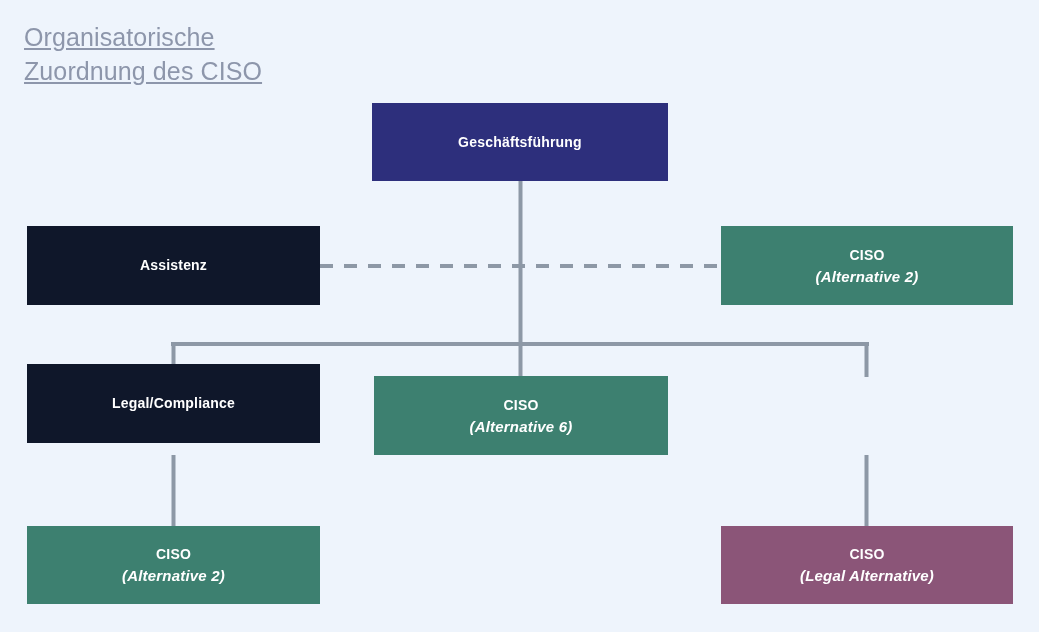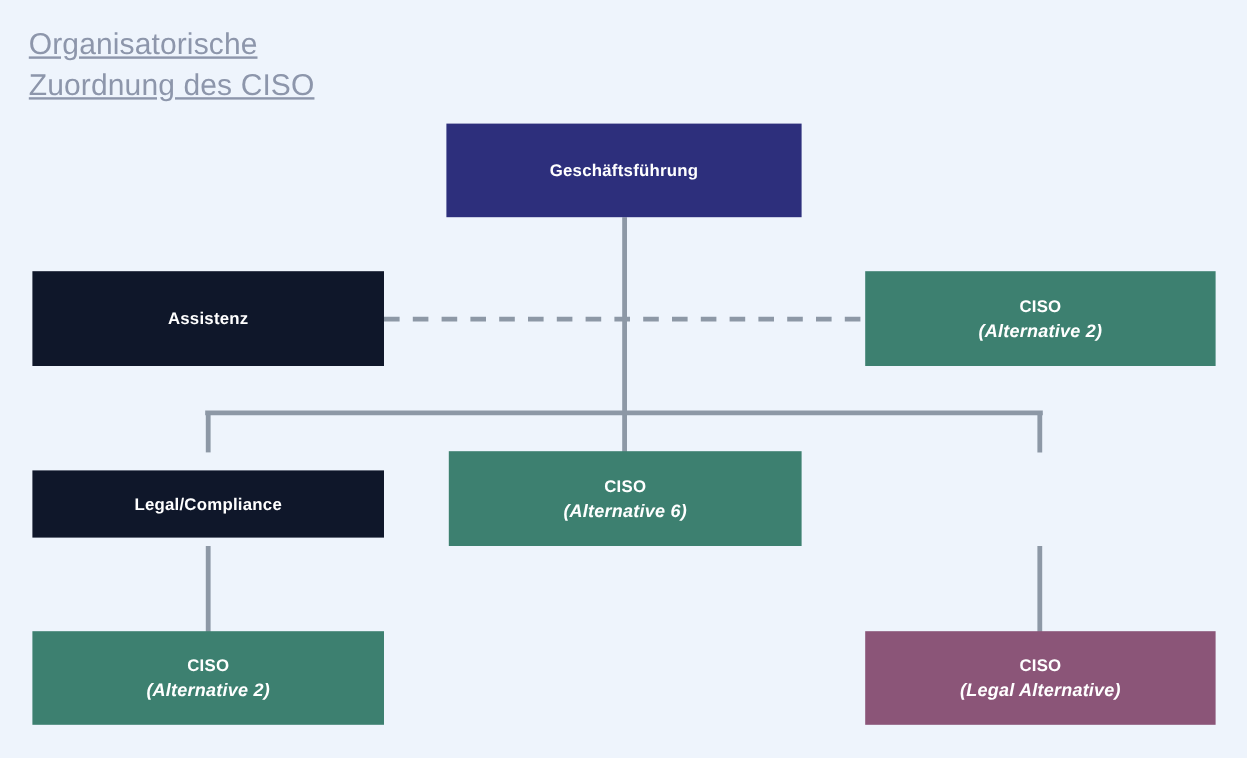--- a/index.html
+++ b/index.html
@@ -110,21 +110,21 @@
   <div class="node fill-blue" style="left:27px; top:226px; width:293px; height:79px;">
     <div class="line1">Assistenz</div>
 
   </div>
 
   <div class="node fill-green" style="left:721px; top:226px; width:292px; height:79px;">
     <div class="line1">CISO</div>
     <div class="line2">(Alternative 2)</div>
   </div>
 
-  <div class="node fill-blue" style="left:27px; top:392px; width:293px; height:56px;">
+  <div class="node fill-blue" style="left:27px; top:364px; width:293px; height:79px;">
     <div class="line1">Legal/Compliance</div>
 
   </div>
 
   <div class="node fill-green" style="left:374px; top:376px; width:294px; height:79px;">
     <div class="line1">CISO</div>
     <div class="line2">(Alternative 6)</div>
   </div>
 
 

